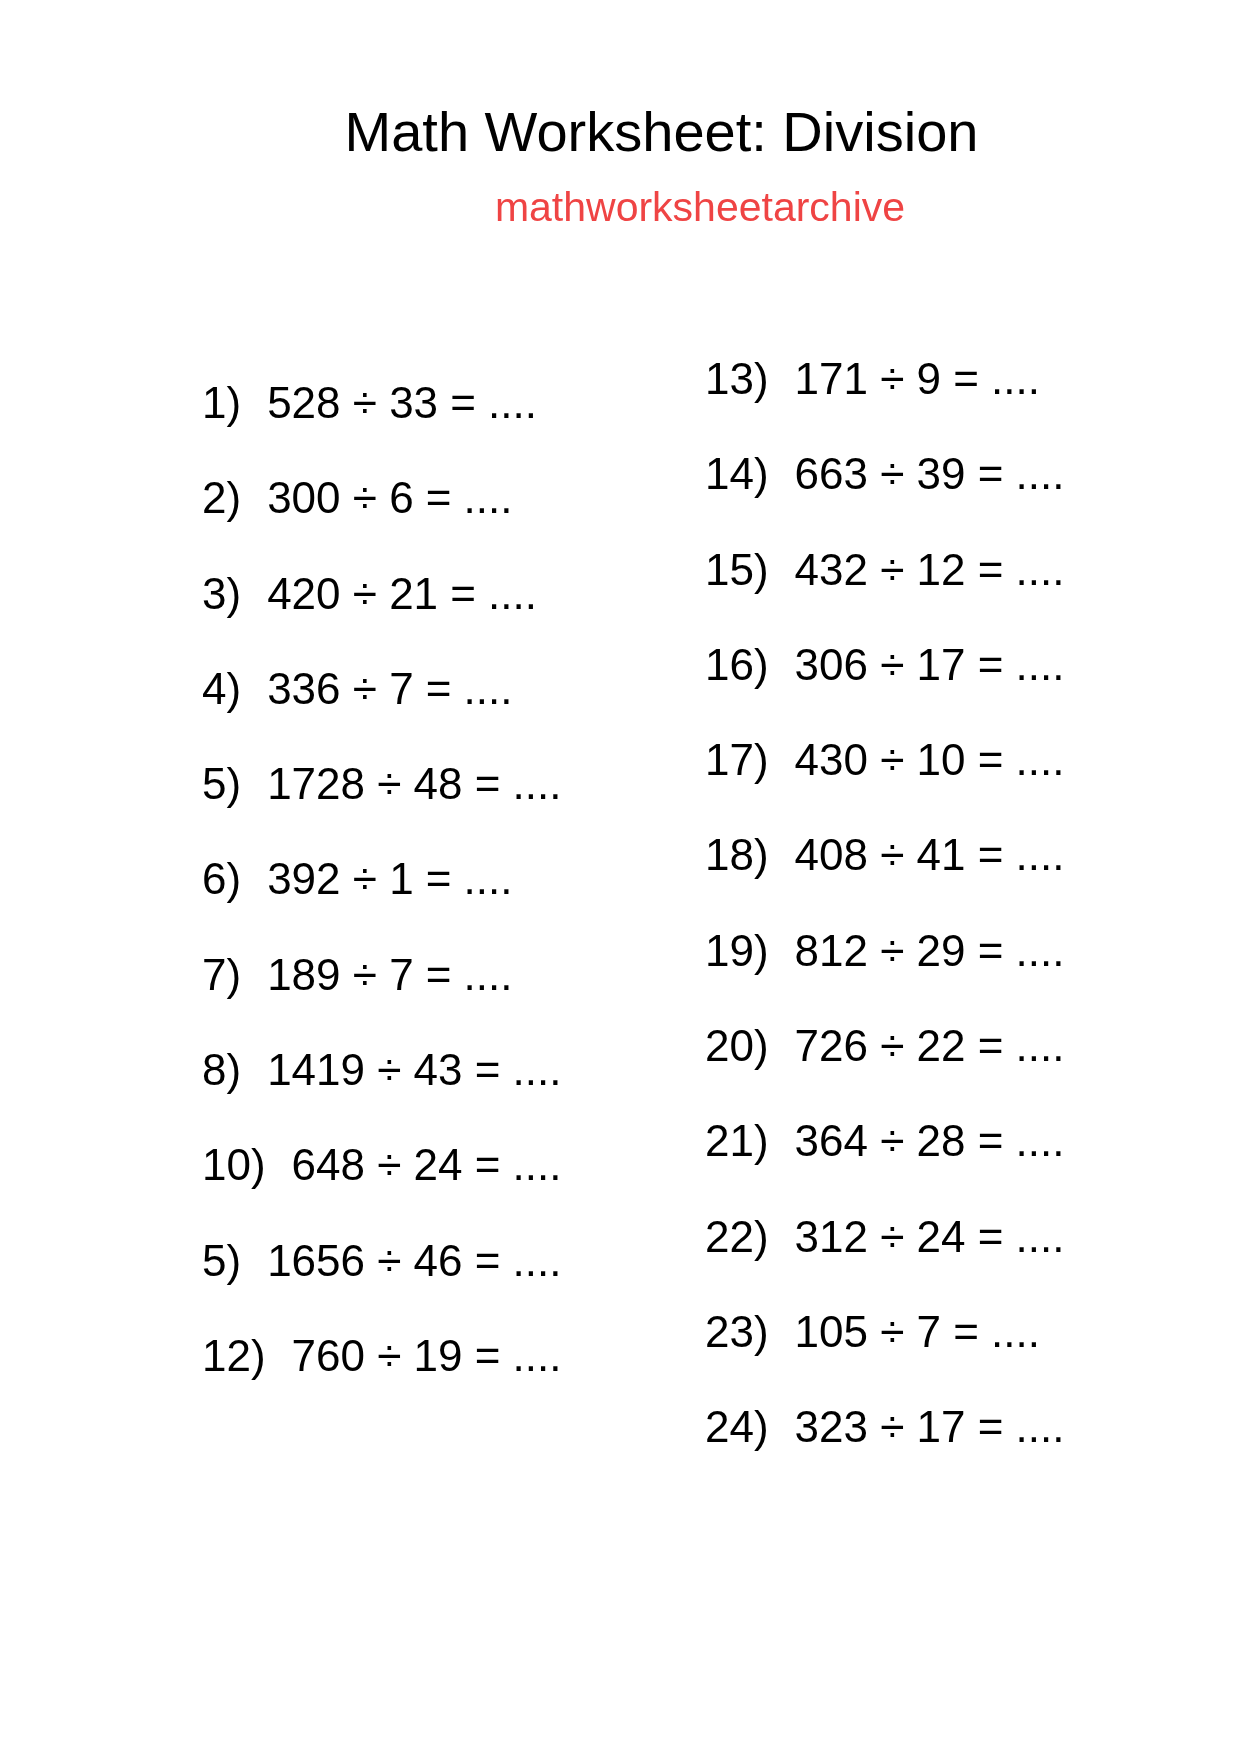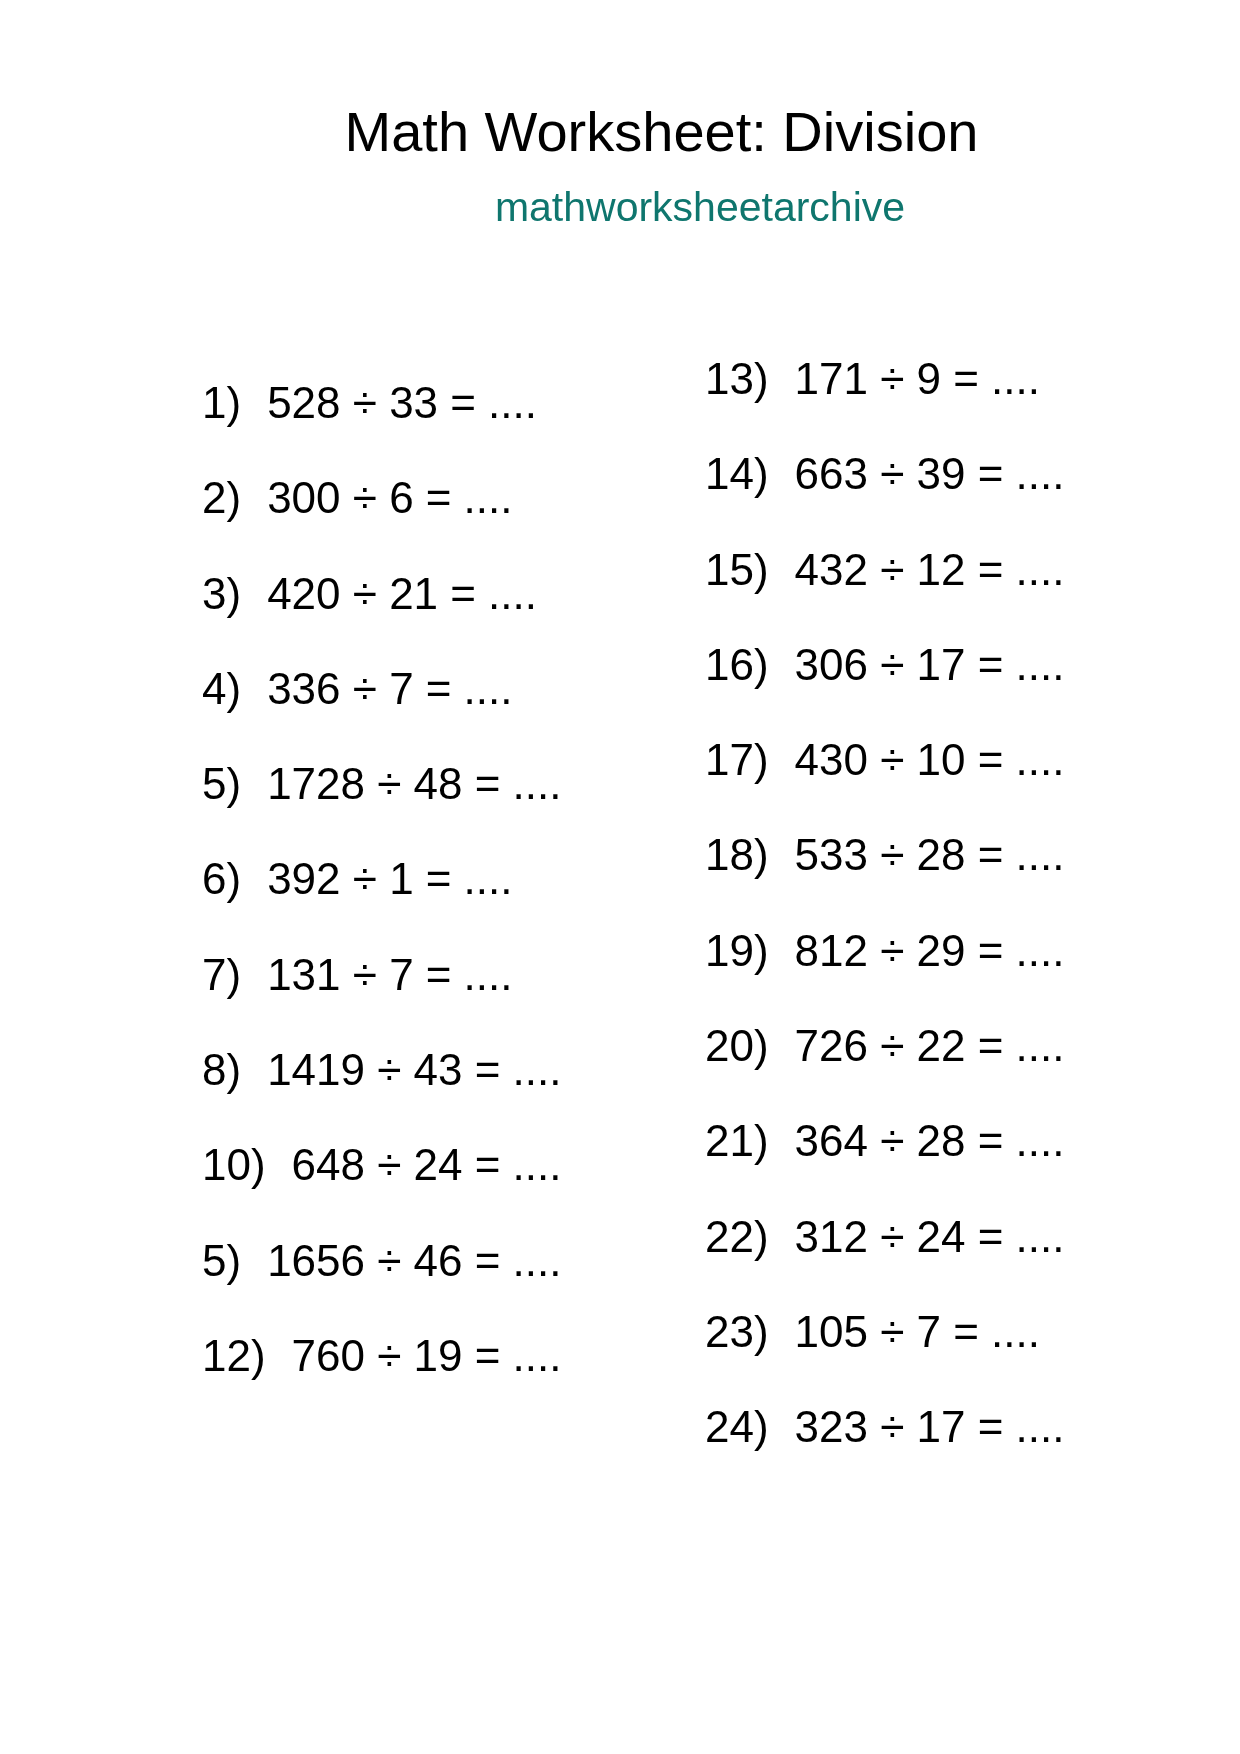--- a/index.html
+++ b/index.html
@@ -31,21 +31,21 @@
     .subtitle {
       position: absolute;
       left: 0;
       width: 1240px;
       top: 183px;
       padding-left: 160px;
       box-sizing: border-box;
       text-align: center;
       font-size: 41px;
       line-height: 48px;
-      color: #0f766e;
+      color: #ef4444;
       white-space: nowrap;
     }
     .column {
       position: absolute;
       top: 354px;
     }
     .column.left { left: 202px; margin-top: 24px; }
     .column.right { left: 705px; }
     .problem {
       height: 95.3px;
@@ -64,33 +64,33 @@
 <div class="title">Math Worksheet: Division</div>
 <div class="subtitle">mathworksheetarchive</div>
 
 <div class="column left">
   <div class="problem"><span class="num">1)</span><span class="gap"></span><span class="expr">528 ÷ 33 =</span><span class="blank">....</span></div>
   <div class="problem"><span class="num">2)</span><span class="gap"></span><span class="expr">300 ÷ 6 =</span><span class="blank">....</span></div>
   <div class="problem"><span class="num">3)</span><span class="gap"></span><span class="expr">420 ÷ 21 =</span><span class="blank">....</span></div>
   <div class="problem"><span class="num">4)</span><span class="gap"></span><span class="expr">336 ÷ 7 =</span><span class="blank">....</span></div>
   <div class="problem"><span class="num">5)</span><span class="gap"></span><span class="expr">1728 ÷ 48 =</span><span class="blank">....</span></div>
   <div class="problem"><span class="num">6)</span><span class="gap"></span><span class="expr">392 ÷ 1 =</span><span class="blank">....</span></div>
-  <div class="problem"><span class="num">7)</span><span class="gap"></span><span class="expr">131 ÷ 7 =</span><span class="blank">....</span></div>
+  <div class="problem"><span class="num">7)</span><span class="gap"></span><span class="expr">189 ÷ 7 =</span><span class="blank">....</span></div>
   <div class="problem"><span class="num">8)</span><span class="gap"></span><span class="expr">1419 ÷ 43 =</span><span class="blank">....</span></div>
   <div class="problem"><span class="num">10)</span><span class="gap"></span><span class="expr">648 ÷ 24 =</span><span class="blank">....</span></div>
   <div class="problem"><span class="num">5)</span><span class="gap"></span><span class="expr">1656 ÷ 46 =</span><span class="blank">....</span></div>
   <div class="problem"><span class="num">12)</span><span class="gap"></span><span class="expr">760 ÷ 19 =</span><span class="blank">....</span></div>
 </div>
 
 <div class="column right">
   <div class="problem"><span class="num">13)</span><span class="gap"></span><span class="expr">171 ÷ 9 =</span><span class="blank">....</span></div>
   <div class="problem"><span class="num">14)</span><span class="gap"></span><span class="expr">663 ÷ 39 =</span><span class="blank">....</span></div>
   <div class="problem"><span class="num">15)</span><span class="gap"></span><span class="expr">432 ÷ 12 =</span><span class="blank">....</span></div>
   <div class="problem"><span class="num">16)</span><span class="gap"></span><span class="expr">306 ÷ 17 =</span><span class="blank">....</span></div>
   <div class="problem"><span class="num">17)</span><span class="gap"></span><span class="expr">430 ÷ 10 =</span><span class="blank">....</span></div>
-  <div class="problem"><span class="num">18)</span><span class="gap"></span><span class="expr">533 ÷ 28 =</span><span class="blank">....</span></div>
+  <div class="problem"><span class="num">18)</span><span class="gap"></span><span class="expr">408 ÷ 41 =</span><span class="blank">....</span></div>
   <div class="problem"><span class="num">19)</span><span class="gap"></span><span class="expr">812 ÷ 29 =</span><span class="blank">....</span></div>
   <div class="problem"><span class="num">20)</span><span class="gap"></span><span class="expr">726 ÷ 22 =</span><span class="blank">....</span></div>
   <div class="problem"><span class="num">21)</span><span class="gap"></span><span class="expr">364 ÷ 28 =</span><span class="blank">....</span></div>
   <div class="problem"><span class="num">22)</span><span class="gap"></span><span class="expr">312 ÷ 24 =</span><span class="blank">....</span></div>
   <div class="problem"><span class="num">23)</span><span class="gap"></span><span class="expr">105 ÷ 7 =</span><span class="blank">....</span></div>
   <div class="problem"><span class="num">24)</span><span class="gap"></span><span class="expr">323 ÷ 17 =</span><span class="blank">....</span></div>
 </div>
 
 </body></html>

